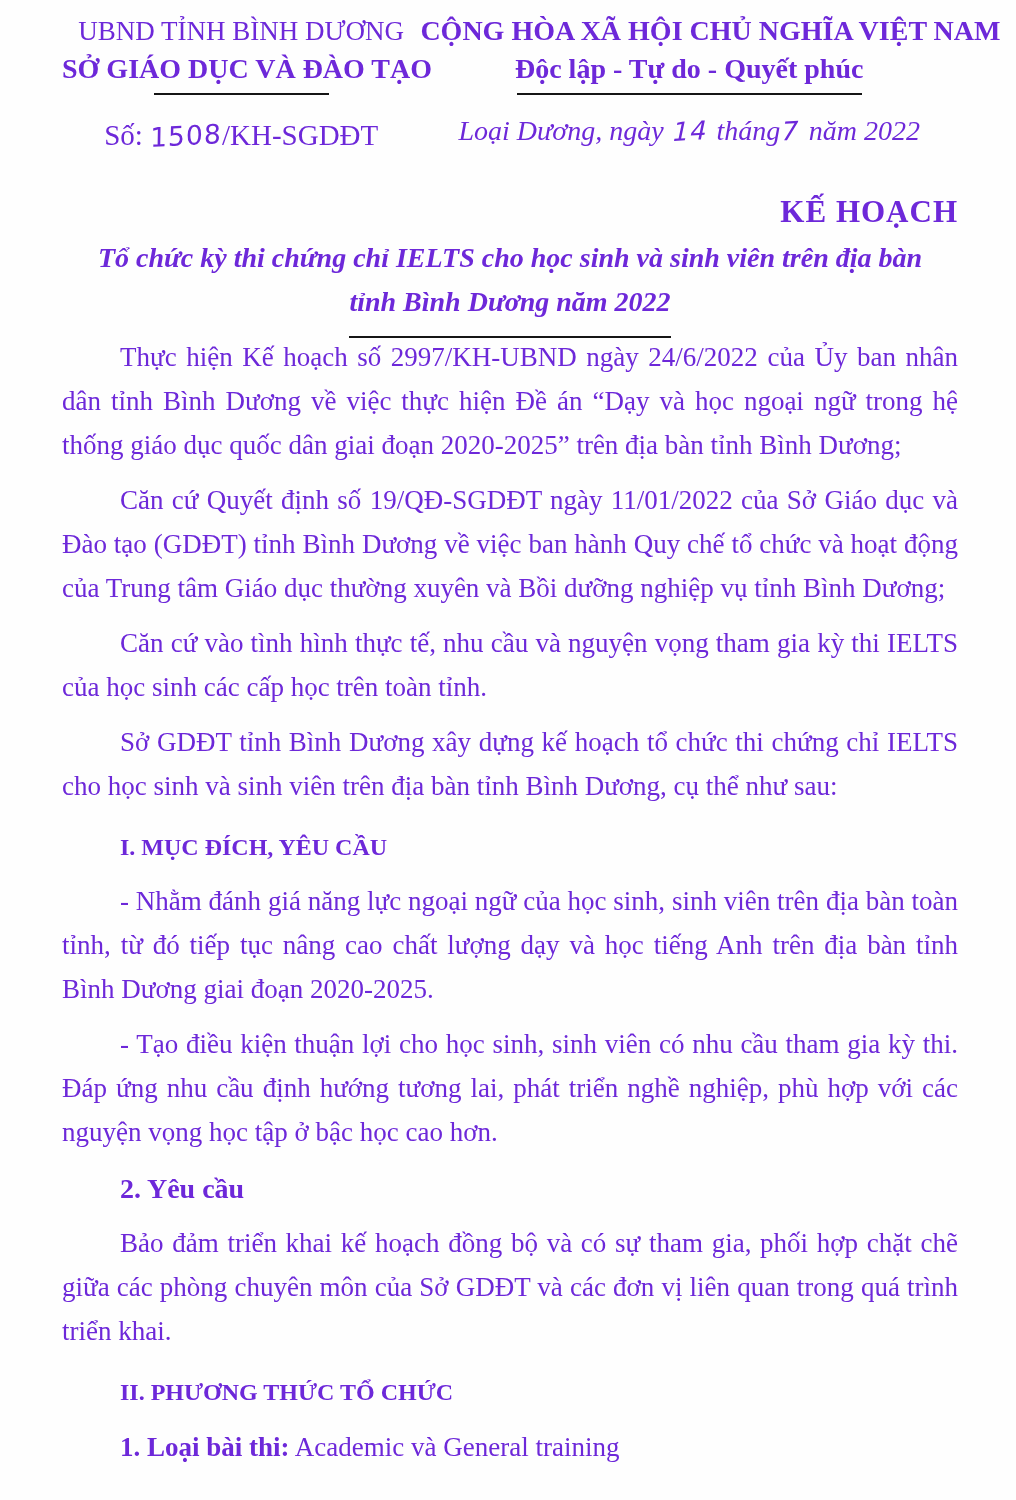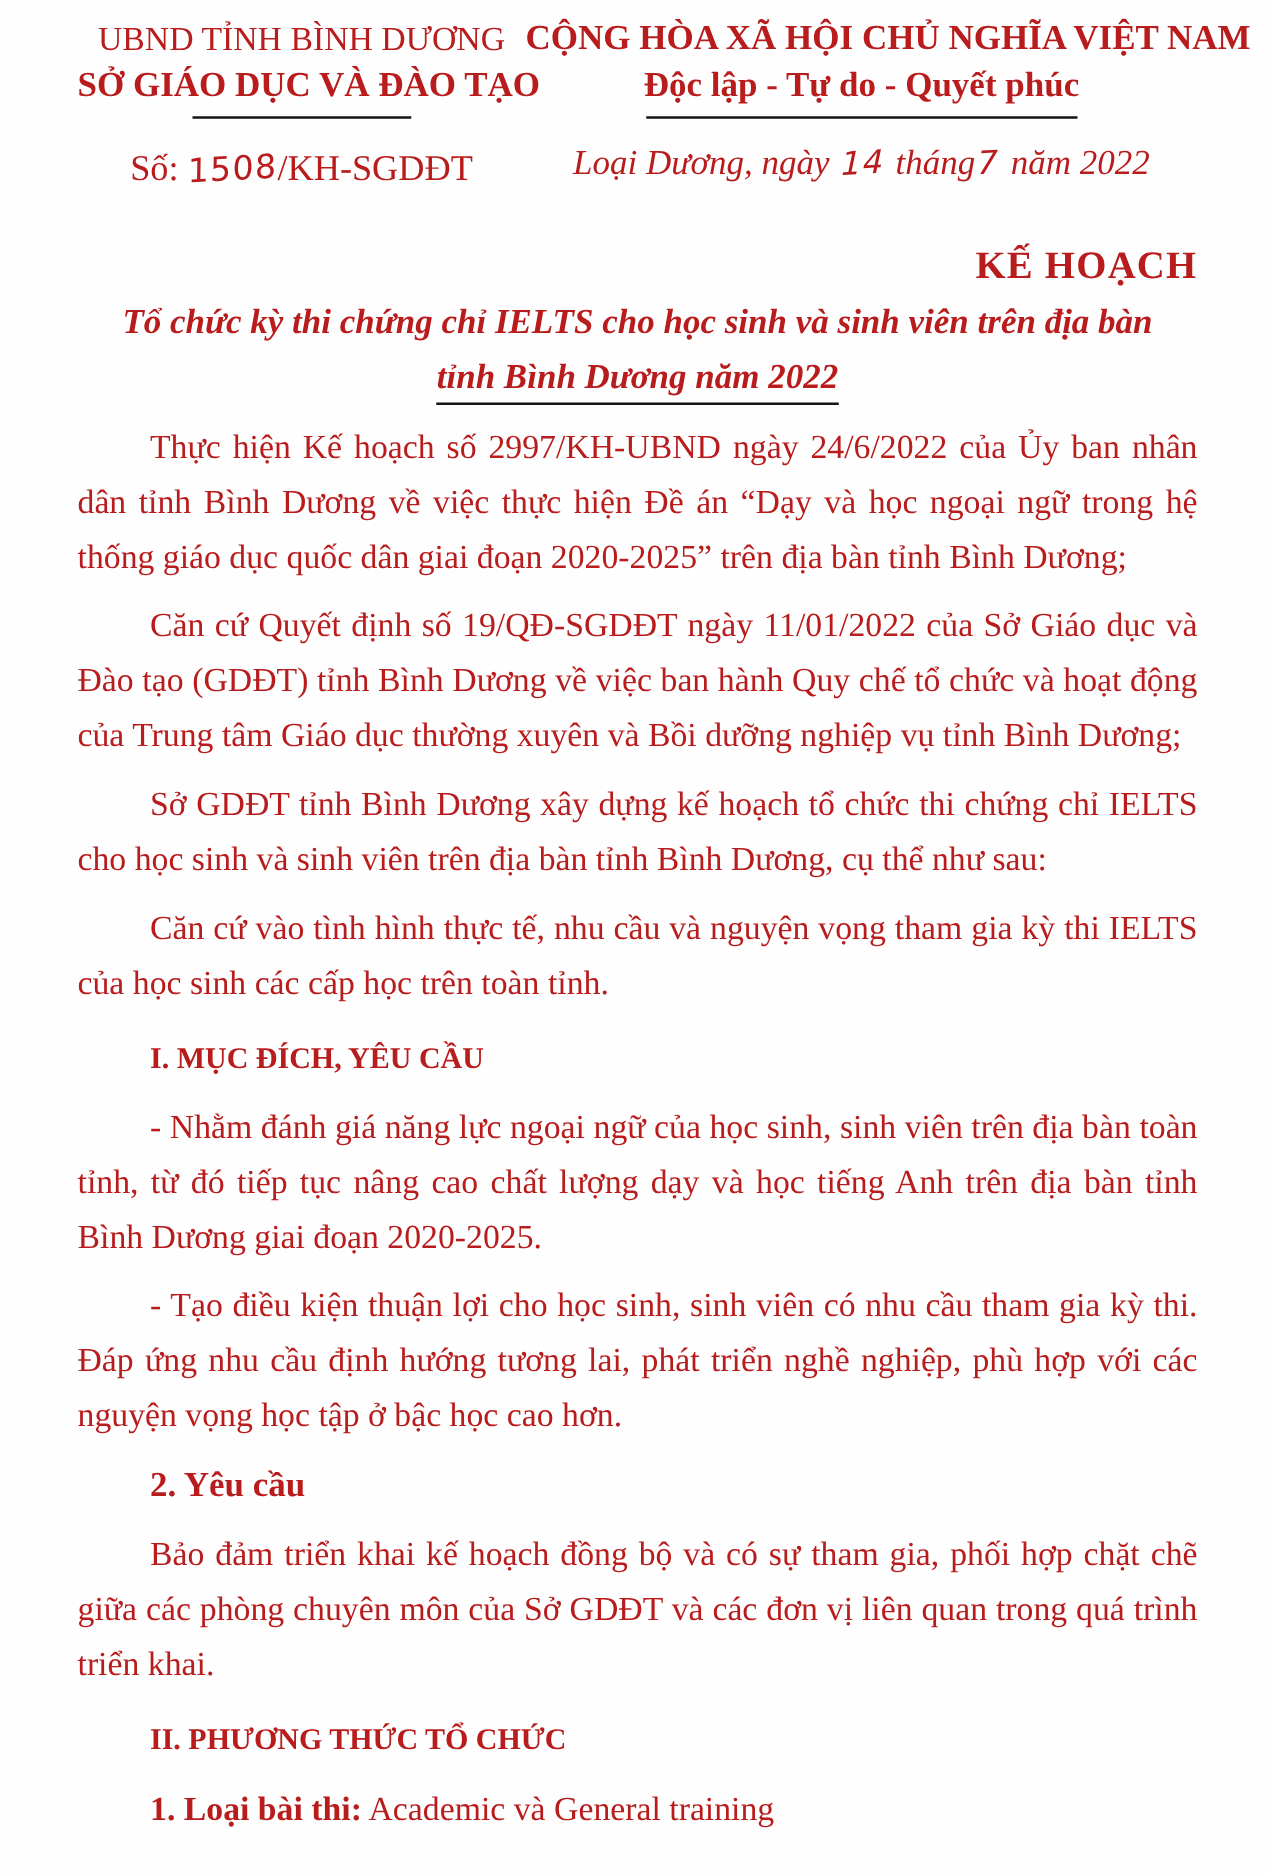--- a/index.html
+++ b/index.html
@@ -3,21 +3,21 @@
 <meta charset="utf-8">
 <style>
   * { box-sizing: border-box; }
   html, body { margin: 0; padding: 0; background: #e8e8e8; }
   .page {
     position: relative;
     width: 1016px;
     height: 1500px;
     margin: 0 auto;
     background: #fefefe;
-    color: #b91c1c;
+    color: #6d28d9;
     font-family: "Liberation Serif", "DejaVu Serif", serif;
     font-size: 27px;
     padding: 12px 58px 20px 62px;
     overflow: hidden;
   }
 
   
   .doc-header { display: flex; width: 100%; }
   .header-col { text-align: center; }
   .header-col.left  { width: 40%; }
@@ -41,21 +41,21 @@
 
   
   .doc-title {
     margin: 42px 0 6px 0;
     text-align: right;
     font-size: 31px;
     font-weight: 700;
     letter-spacing: 1px;
   }
   .doc-subtitle { text-align: center; font-weight: 700; font-size: 28px; line-height: 44px; font-style: italic; }
-  .doc-subtitle .u { border-bottom: 2px solid #151515; padding-bottom: 5px; }
+  .doc-subtitle .u { border-bottom: 2px solid #151515; padding-bottom: 19px; }
 
   
   .doc-body { margin-top: 18px; }
   .para {
     margin: 11px 0;
     text-align: justify;
     text-indent: 58px;
     line-height: 44px;
     font-size: 27px;
   }
@@ -107,22 +107,22 @@
   <main class="doc-body">
 
     <h1 class="doc-title">KẾ HOẠCH</h1>
     <div class="doc-subtitle">
       <div>Tổ chức kỳ thi chứng chỉ IELTS cho học sinh và sinh viên trên địa bàn</div>
       <div><span class="u">tỉnh Bình Dương năm 2022</span></div>
     </div>
 
     <p class="para">Thực hiện Kế hoạch số 2997/KH-UBND ngày 24/6/2022 của Ủy ban nhân dân tỉnh Bình Dương về việc thực hiện Đề án “Dạy và học ngoại ngữ trong hệ thống giáo dục quốc dân giai đoạn 2020-2025” trên địa bàn tỉnh Bình Dương;</p>
     <p class="para">Căn cứ Quyết định số 19/QĐ-SGDĐT ngày 11/01/2022 của Sở Giáo dục và Đào tạo (GDĐT) tỉnh Bình Dương về việc ban hành Quy chế tổ chức và hoạt động của Trung tâm Giáo dục thường xuyên và Bồi dưỡng nghiệp vụ tỉnh Bình Dương;</p>
+    <p class="para">Căn cứ vào tình hình thực tế, nhu cầu và nguyện vọng tham gia kỳ thi IELTS của học sinh các cấp học trên toàn tỉnh.</p>
     <p class="para">Sở GDĐT tỉnh Bình Dương xây dựng kế hoạch tổ chức thi chứng chỉ IELTS cho học sinh và sinh viên trên địa bàn tỉnh Bình Dương, cụ thể như sau:</p>
-    <p class="para">Căn cứ vào tình hình thực tế, nhu cầu và nguyện vọng tham gia kỳ thi IELTS của học sinh các cấp học trên toàn tỉnh.</p>
 
     <h2 class="heading">I. MỤC ĐÍCH, YÊU CẦU</h2>
 
     <p class="para">- Nhằm đánh giá năng lực ngoại ngữ của học sinh, sinh viên trên địa bàn toàn tỉnh, từ đó tiếp tục nâng cao chất lượng dạy và học tiếng Anh trên địa bàn tỉnh Bình Dương giai đoạn 2020-2025.</p>
     <p class="para">- Tạo điều kiện thuận lợi cho học sinh, sinh viên có nhu cầu tham gia kỳ thi. Đáp ứng nhu cầu định hướng tương lai, phát triển nghề nghiệp, phù hợp với các nguyện vọng học tập ở bậc học cao hơn.</p>
 
     <h3 class="subheading">2. Yêu cầu</h3>
     <p class="para">Bảo đảm triển khai kế hoạch đồng bộ và có sự tham gia, phối hợp chặt chẽ giữa các phòng chuyên môn của Sở GDĐT và các đơn vị liên quan trong quá trình triển khai.</p>
 
     <h2 class="heading">II. PHƯƠNG THỨC TỔ CHỨC</h2>

